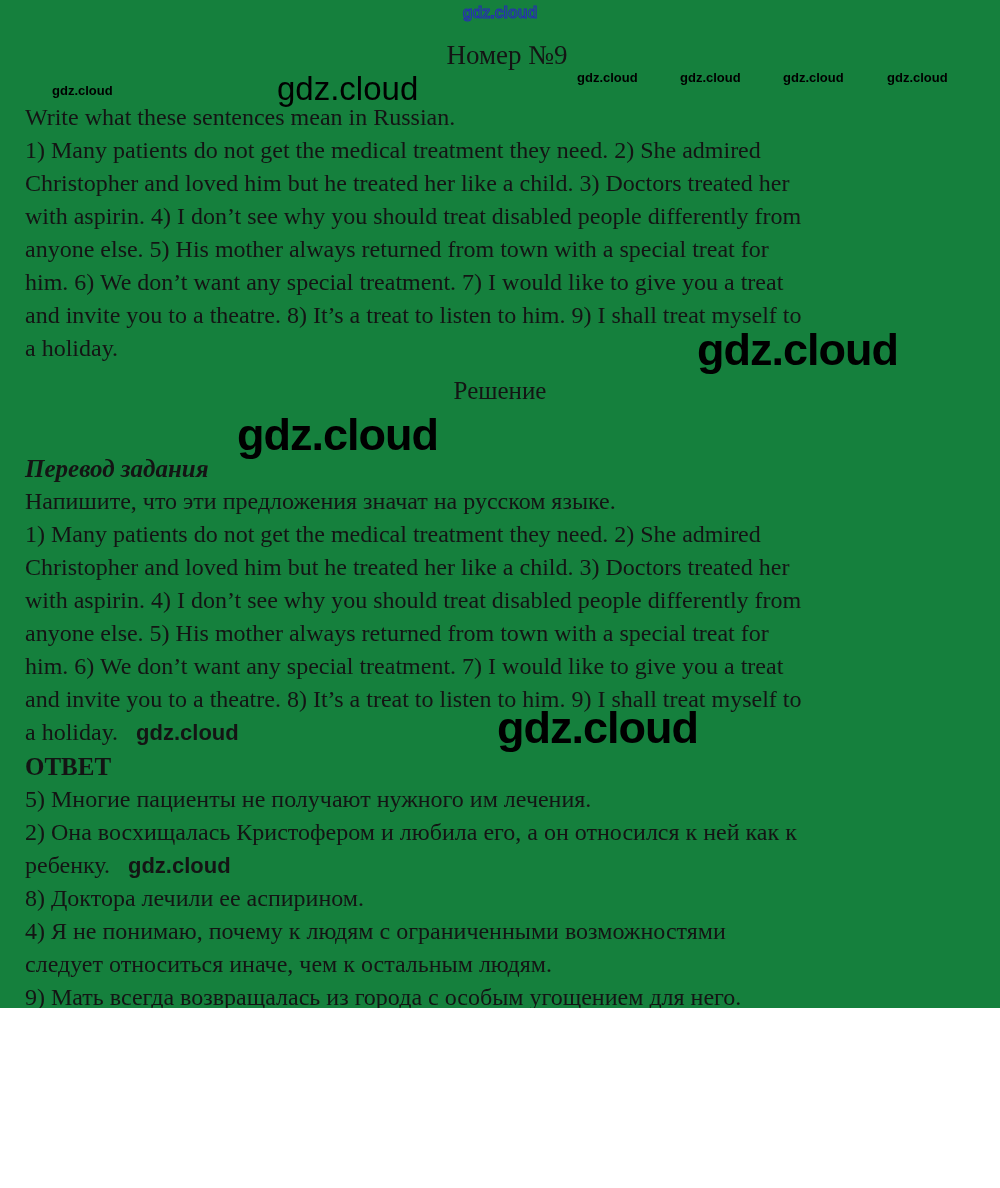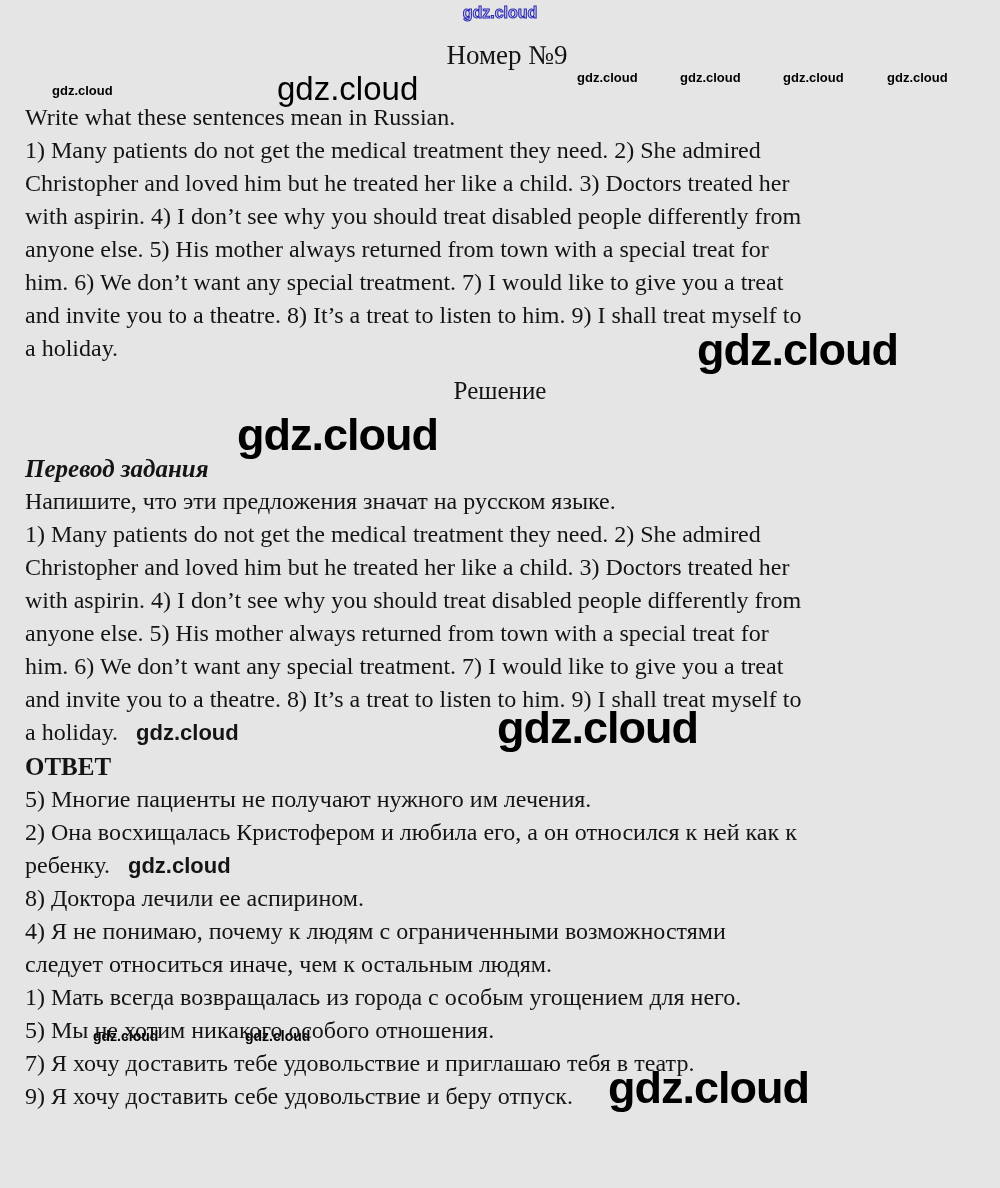--- a/index.html
+++ b/index.html
@@ -3,22 +3,22 @@
 <meta charset="utf-8">
 <style>
   html, body {
     margin: 0;
     padding: 0;
     background: #ffffff;
   }
   .page {
     position: relative;
     width: 1000px;
-    height: 1188px;
-    background: #e5e5e5;
+    height: 1008px;
+    background: #15803d;
     overflow: hidden;
     font-family: "Liberation Serif", serif;
     color: #141414;
   }
   .abs { position: absolute; }
 
   
   .title {
     top: 40px; left: 7px; width: 100%;
     text-align: center;
@@ -149,19 +149,19 @@
 a holiday.</span><span class="wm-md">gdz.cloud</span></div>
 
   <div class="abs answer-section">
     <div class="answer-heading">ОТВЕТ</div>
     <div class="ans">5) Многие пациенты не получают нужного им лечения.</div>
     <div class="ans"><span>2) Она восхищалась Кристофером и любила его, а он относился к ней как к
 ребенку.</span><span class="wm-md">gdz.cloud</span></div>
     <div class="ans">8) Доктора лечили ее аспирином.</div>
     <div class="ans">4) Я не понимаю, почему к людям с ограниченными возможностями
 следует относиться иначе, чем к остальным людям.</div>
-    <div class="ans">1) Мать всегда возвращалась из города с особым угощением для него.</div>
+    <div class="ans">9) Мать всегда возвращалась из города с особым угощением для него.</div>
     <div class="ans">5) Мы не хотим никакого особого отношения.</div>
     <div class="ans">7) Я хочу доставить тебе удовольствие и приглашаю тебя в театр.</div>
     <div class="ans">9) Я хочу доставить себе удовольствие и беру отпуск.</div>
   </div>
 
 </div>
 
 </body></html>

